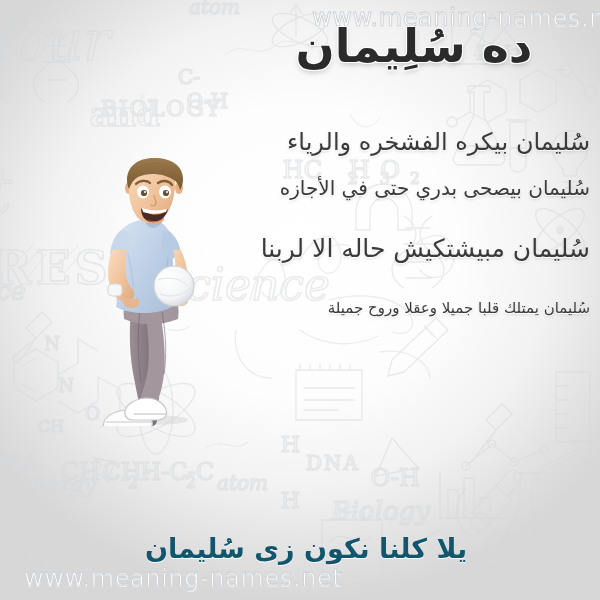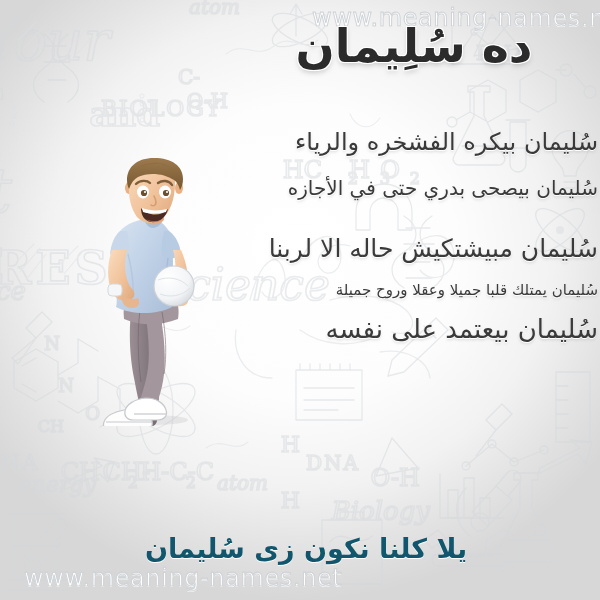--- a/index.html
+++ b/index.html
@@ -42,31 +42,31 @@
     font-size:46px;font-weight:700;line-height:1.05;
     color:#2b2b2b;
     text-shadow:
        1px 1px 0 #ffffff, -1px 1px 0 #ffffff,
        1px -1px 0 #ffffff, -1px -1px 0 #ffffff,
        0 3px 5px rgba(120,120,120,.35);
   }
 
   
   .lines{
-    position:absolute;top:128px;right:2px;width:412px;
+    position:absolute;top:128px;right:10px;width:412px;
     direction:rtl;text-align:right;
   }
   .line{
     color:#3a3a3a;white-space:nowrap;
     font-family:"DejaVu Sans","Liberation Sans",sans-serif;
     text-shadow:0 1px 0 rgba(255,255,255,.95), 0 2px 3px rgba(150,150,150,.30);
   }
   .l1{font-size:24px;margin-bottom:20px;}
   .l2{font-size:20px;margin-bottom:34px;}
-  .l3{font-size:25px;margin-bottom:18px;}
+  .l3{font-size:25px;margin-bottom:36px;}
   .l4{font-size:15px;margin-bottom:15px;}
   .l5{font-size:26px;margin-bottom:15px;}
   .l6{font-size:28px;}
 
   
   .cta{
     position:absolute;left:12px;right:0;bottom:36px;
     text-align:center;direction:rtl;
     font-family:"DejaVu Sans","Liberation Sans",sans-serif;
     font-size:27px;font-weight:700;
@@ -420,20 +420,19 @@
 
   <div class="wm wm-top">www.meaning-names.net</div>
 
   <div class="title">ده سُلِيمان</div>
 
   <div class="lines">
     <div class="line l1">سُليمان بيكره الفشخره والرياء</div>
     <div class="line l2">سُليمان بيصحى بدري حتى في الأجازه</div>
     <div class="line l3">سُليمان مبيشتكيش حاله الا لربنا</div>
     <div class="line l4">سُليمان يمتلك قلبا جميلا وعقلا وروح جميلة</div>
-    <div class="line l5">سُليمان بيعتمد على نفسه</div>
   </div>
 
   <div class="cta">يلا كلنا نكون زى سُليمان</div>
 
   <div class="wm wm-bottom">www.meaning-names.net</div>
 
 </div>
 
 </body></html>

